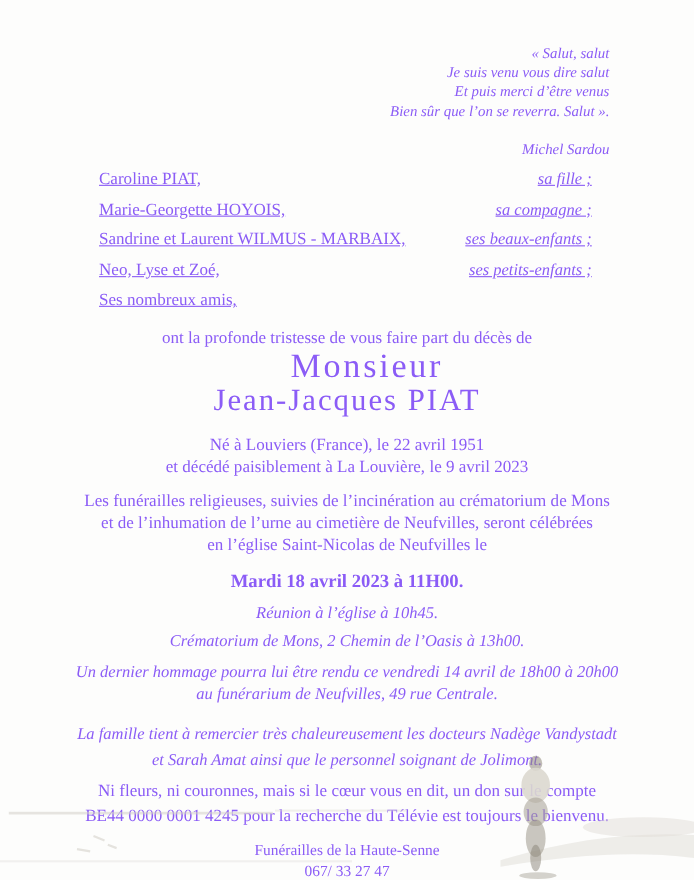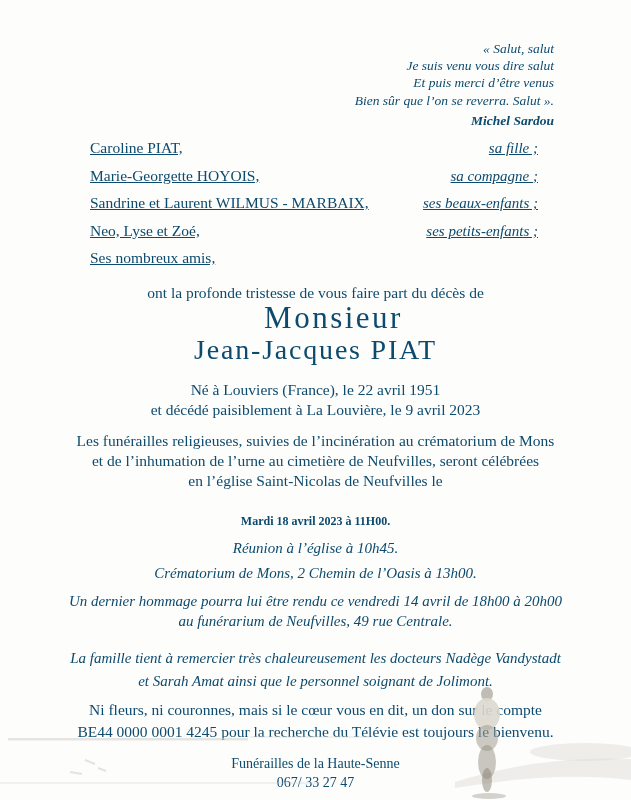--- a/index.html
+++ b/index.html
@@ -2,52 +2,52 @@
 <html lang="fr"><head>
 <meta charset="utf-8">
 <style>
   html, body { margin: 0; padding: 0; background: #ffffff; }
   .page {
     position: relative;
     width: 631px;
     height: 800px;
     margin: 0 auto;
     background: #fdfdfc;
-    color: #0c4a6e;
+    color: #8b5cf6;
     font-family: "Liberation Serif", "DejaVu Serif", serif;
     overflow: hidden;
   }
   
   .quote {
     margin: 40px 77px 0 0;
     text-align: right;
     font-style: italic;
     font-size: 13.5px;
     line-height: 17.2px;
   }
-  .quote-author { font-weight: bold; margin-top: 3px; }
+  .quote-author { font-weight: normal; margin-top: 18px; }
   
   .mourners { margin: 10px 93px 0 90px; }
   .mourner-row {
     display: flex;
     justify-content: space-between;
     align-items: baseline;
     height: 27.6px;
     text-decoration: underline;
   }
   .mourner-name { font-size: 15.5px; white-space: nowrap; }
   .mourner-relation { font-style: italic; font-size: 15px; white-space: nowrap; }
   
   .center { text-align: center; }
   .announcement { margin-top: 7px; font-size: 15.5px; }
   .title-monsieur { font-size: 31px; letter-spacing: 2.5px; line-height: 31px; padding-left: 36px; }
   .title-name { font-size: 28px; letter-spacing: 1.8px; line-height: 34px; }
   .life { margin-top: 13px; font-size: 15.5px; line-height: 20.5px; }
   .funeral { margin-top: 10px; font-size: 15.5px; line-height: 20px; }
-  .ceremony { margin-top: 23px; font-size: 12px; font-weight: bold; }
+  .ceremony { margin-top: 13px; font-size: 17px; font-weight: bold; }
   .meeting { margin-top: 11px; font-style: italic; font-size: 15px; }
   .crematorium { margin-top: 8px; font-style: italic; font-size: 15px; }
   .tribute { margin-top: 9px; font-style: italic; font-size: 15px; line-height: 20px; }
   .thanks { margin-top: 16px; font-style: italic; font-size: 15px; line-height: 23px; }
   .donation { margin-top: 6px; font-size: 15.5px; line-height: 22px; }
   .footer { margin-top: 11px; font-size: 14px; line-height: 19px; }
   
   .bg-art {
     position: absolute;
     left: 0; bottom: 0;

